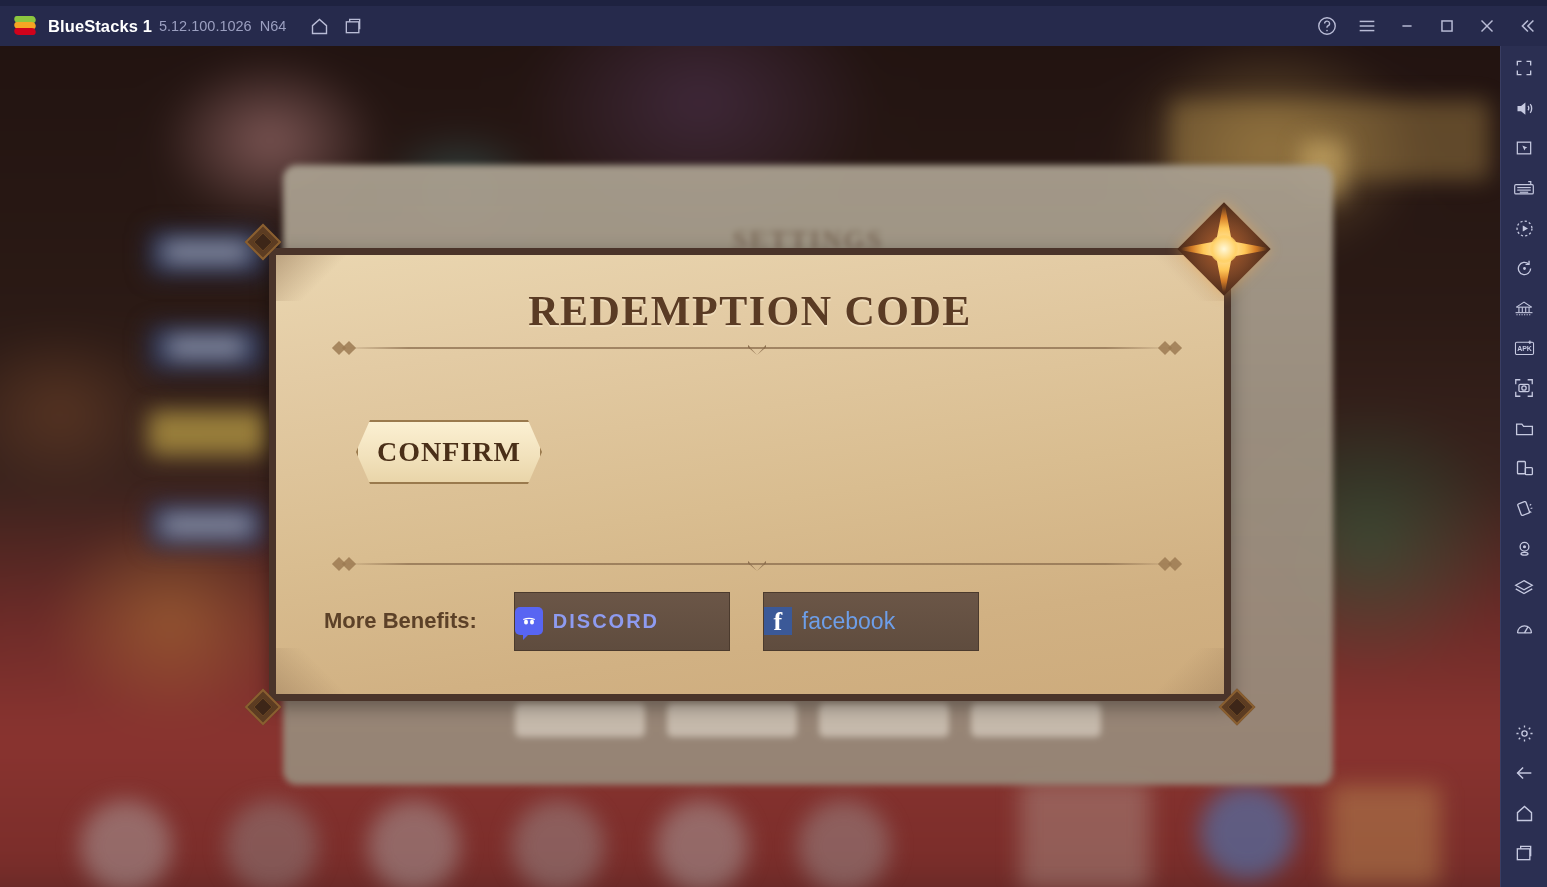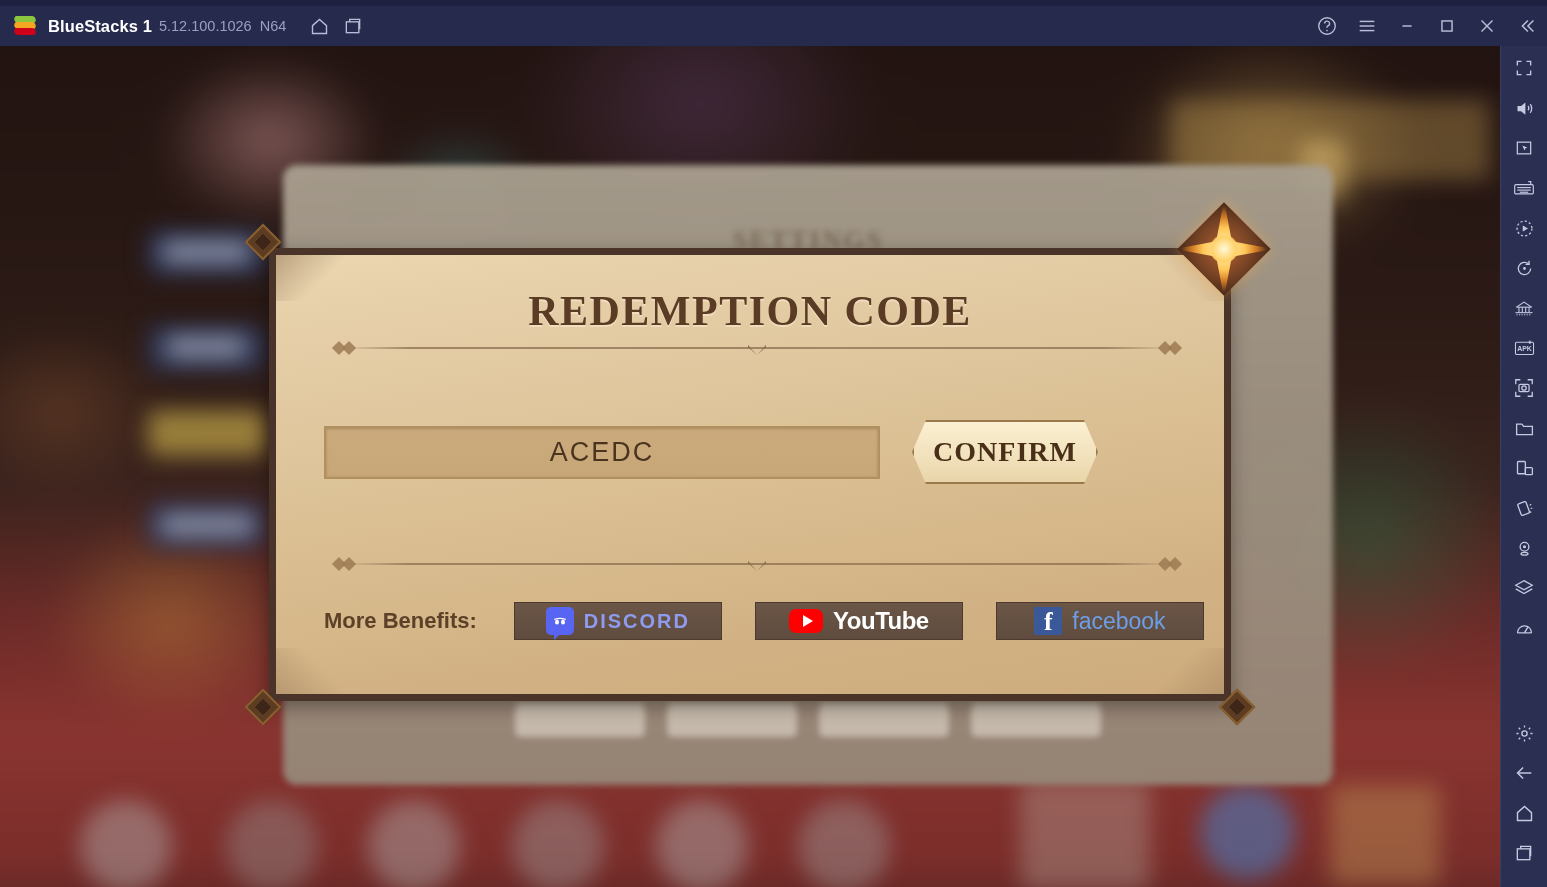--- a/index.html
+++ b/index.html
@@ -218,24 +218,24 @@
   #benefits-row {
     position: absolute; left: 48px; top: 340px; width: 880px; height: 52px;
     display: flex; align-items: center; z-index: 14; gap: 19px;
   }
   #benefits-label {
     font-size: 22px; font-weight: bold; color: #5c4128;
     font-family: "Liberation Sans", sans-serif;
     margin-right: 18px; white-space: nowrap;
   }
   .social-btn {
-    width: 216px; height: 38px; margin-right: 14px;
+    width: 216px; height: 59px; margin-right: 14px;
     background: linear-gradient(180deg,#6b5647 0%, #5f4c3e 100%);
     border: 1px solid #4b3a2d;
-    display: flex; align-items: center; justify-content: center;
+    display: flex; align-items: center; 
     cursor: pointer;
   }
   .social-btn:last-child { margin-right: 0; }
   .sb-logo-row { display: flex; align-items: center; gap: 10px; }
 
   .discord-mark {
     width: 28px; height: 28px; background: #5865f2; border-radius: 5px;
     display: flex; align-items: center; justify-content: center; position: relative;
   }
   .discord-mark::after {
@@ -323,21 +323,20 @@
       <div class="divider" id="divider-top">
         <div class="line"></div>
         <div class="dia l"></div>
         <div class="dia l2"></div>
         <div class="dia r"></div>
         <div class="dia r2"></div>
         <div class="chev"></div>
       </div>
 
       <div id="code-row">
-        <div id="code-input">ACEDC</div>
         <div id="confirm-btn">CONFIRM</div>
       </div>
 
       <div class="divider" id="divider-bottom">
         <div class="line"></div>
         <div class="dia l"></div>
         <div class="dia l2"></div>
         <div class="dia r"></div>
         <div class="dia r2"></div>
         <div class="chev"></div>
@@ -352,26 +351,20 @@
               <svg width="18" height="13" viewBox="0 0 18 13">
                 <ellipse cx="6" cy="7" rx="2" ry="2.6" fill="#ffffff"></ellipse>
                 <ellipse cx="12" cy="7" rx="2" ry="2.6" fill="#ffffff"></ellipse>
                 <path d="M3 4 Q9 1.5 15 4 L14.5 5 Q9 3 3.5 5 Z" fill="#ffffff"></path>
               </svg>
             </div>
             <span class="discord-word">DISCORD</span>
           </div>
         </div>
 
-        <div class="social-btn">
-          <div class="sb-logo-row">
-            <div class="yt-mark"></div>
-            <span class="yt-word">YouTube</span>
-          </div>
-        </div>
 
         <div class="social-btn">
           <div class="sb-logo-row">
             <div class="fb-mark">f</div>
             <span class="fb-word">facebook</span>
           </div>
         </div>
       </div>
     </div>
 

